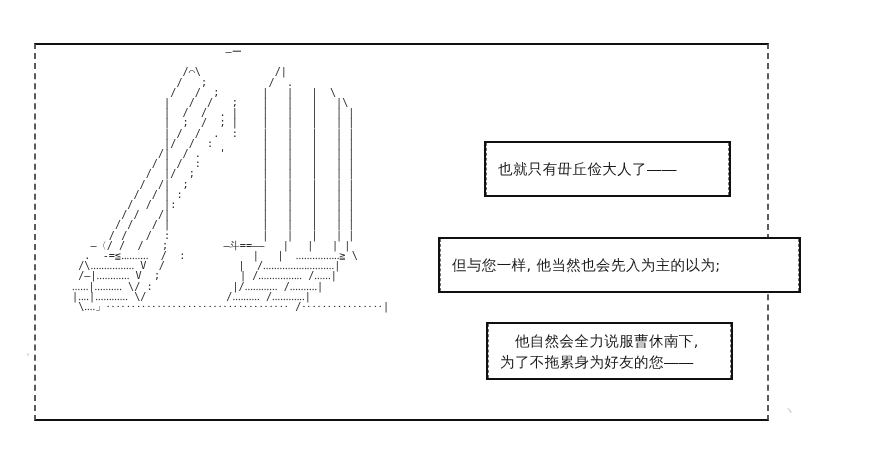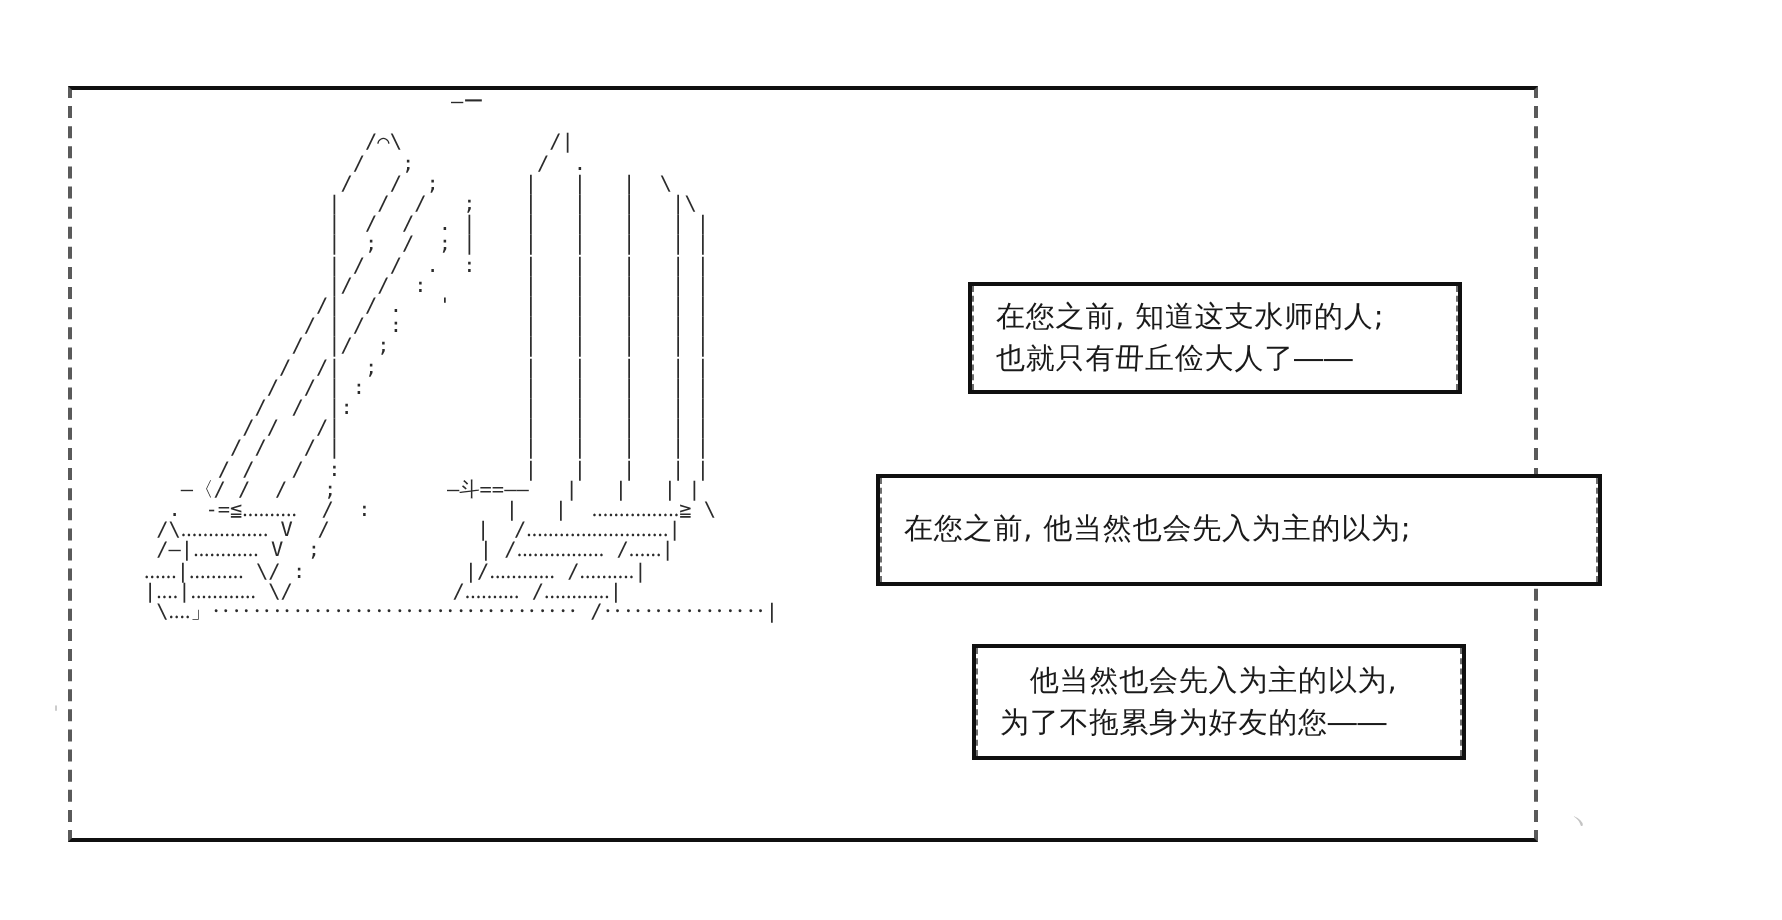--- a/index.html
+++ b/index.html
@@ -128,34 +128,33 @@
    ―〈/ /  /   ;         ―斗==――   |   |   | |
   .  -=≦‥‥‥‥‥  /  :           |   |  ‥‥‥‥‥‥‥‥≧ \
  /\‥‥‥‥‥‥‥‥ V  /            |  /‥‥‥‥‥‥‥‥‥‥‥‥‥|
  /―|‥‥‥‥‥‥ V  ;             | /‥‥‥‥‥‥‥‥ /‥‥‥|
 ‥‥‥|‥‥‥‥‥ \/ :             |/‥‥‥‥‥‥ /‥‥‥‥‥|
 |‥‥|‥‥‥‥‥‥ \/             /‥‥‥‥‥ /‥‥‥‥‥‥|
  \‥‥」‥‥‥‥‥‥‥‥‥‥‥‥‥‥‥‥‥‥ /‥‥‥‥‥‥‥‥|</pre>
 
     <div class="msg-box" id="msg-1">
       <div class="msg-inner">
-        <div class="msg-line">在您之前, 知道这支水师的人;</div>
         <div class="msg-line">也就只有毌丘俭大人了――</div>
       </div>
     </div>
 
     <div class="msg-box" id="msg-2">
       <div class="msg-inner">
-        <div class="msg-line">在您之前, 他当然也会先入为主的以为;</div>
+        <div class="msg-line">但与您一样, 他当然也会先入为主的以为;</div>
       </div>
     </div>
 
     <div class="msg-box" id="msg-3">
       <div class="msg-inner">
-        <div class="msg-line">　他当然也会先入为主的以为,</div>
+        <div class="msg-line">　他自然会全力说服曹休南下,</div>
         <div class="msg-line">为了不拖累身为好友的您――</div>
       </div>
     </div>
 
   </div>
 
   <span class="stray" id="stray-right">ヽ</span>
   <span class="stray" id="stray-left">'</span>
 
 </div>

